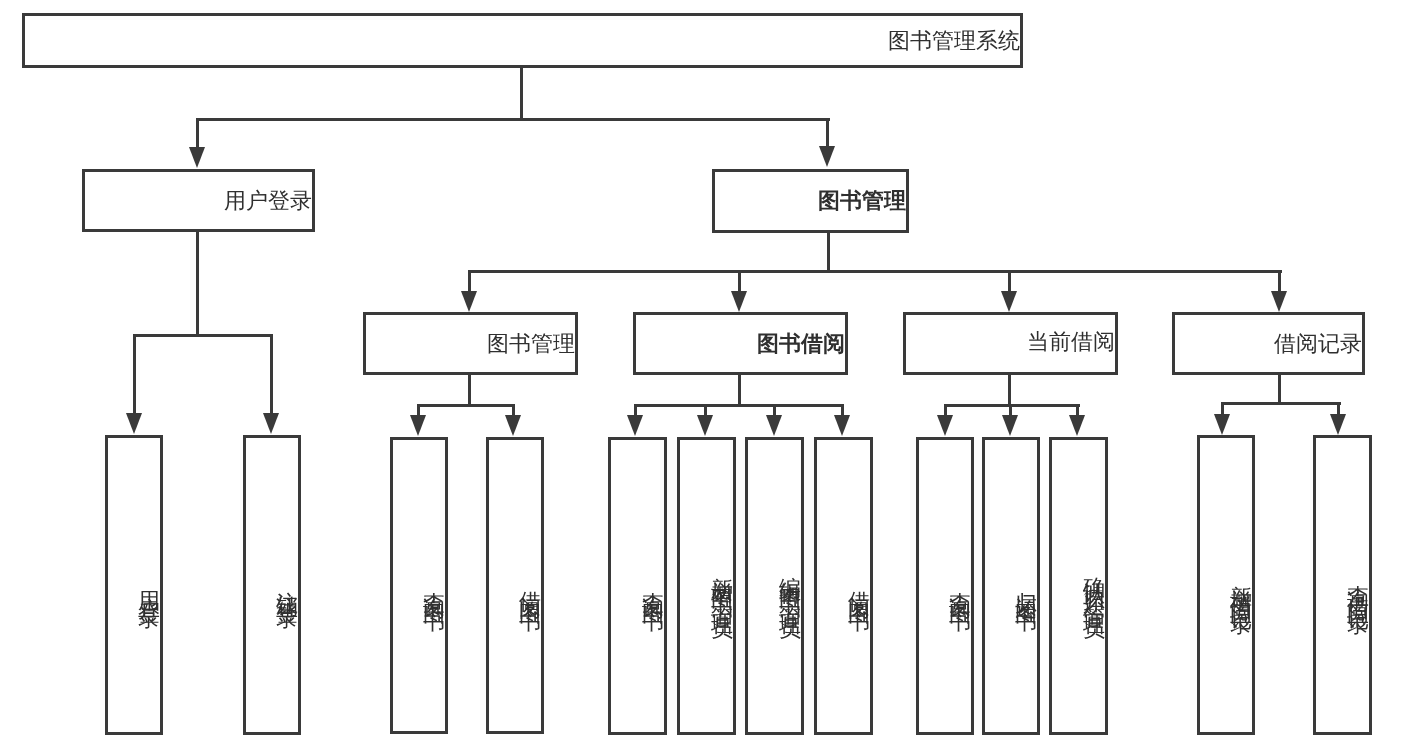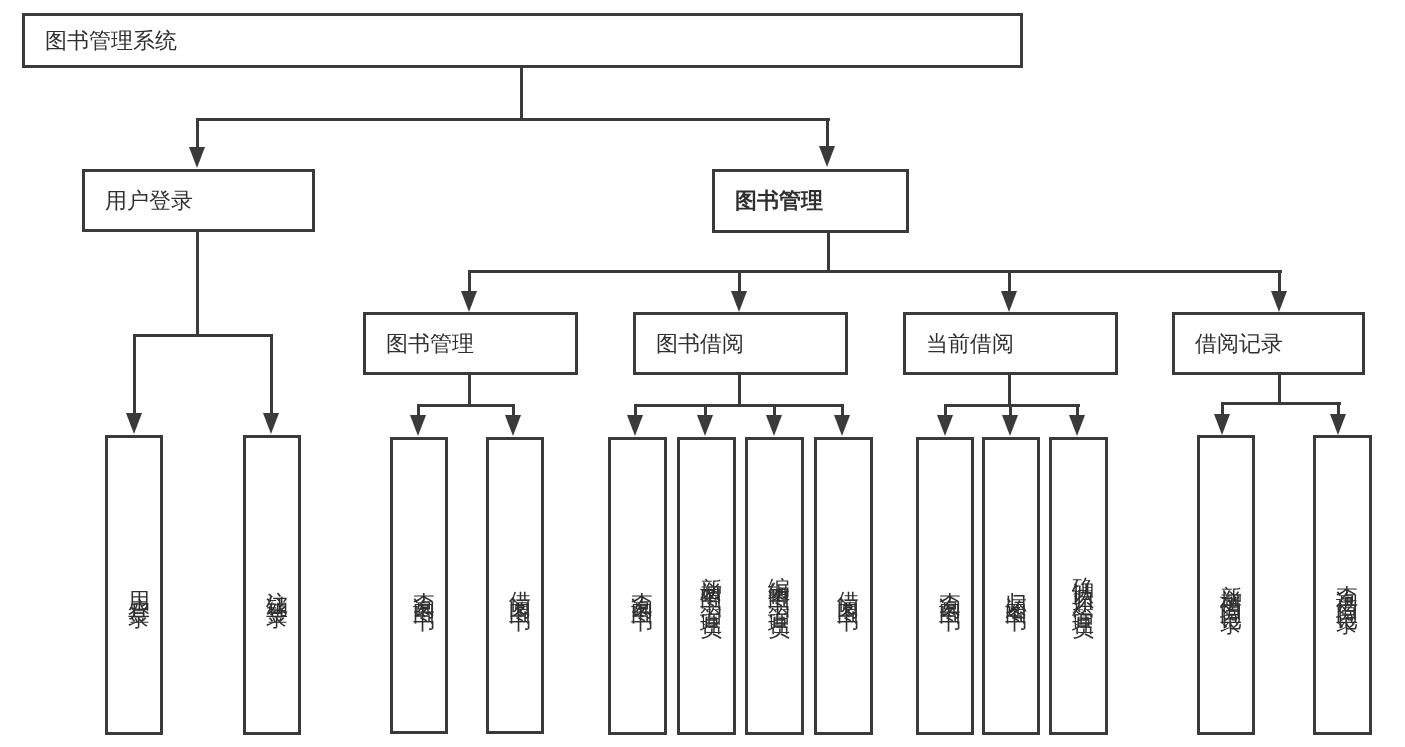--- a/index.html
+++ b/index.html
@@ -11,21 +11,21 @@
   html,body{margin:0;padding:0;background:var(--background);}
   #stage{
     position:relative;width:1405px;height:747px;overflow:hidden;
     background:var(--background);
     font-family:"Liberation Sans","DejaVu Sans",sans-serif;
     color:var(--text);
   }
   .node{
     position:absolute;box-sizing:border-box;
     border:3px solid var(--line);background:#fff;
-    display:flex;align-items:center;justify-content:flex-start;
+    display:flex;align-items:center;justify-content:flex-end;
     font-size:22px;line-height:1;color:var(--text);padding-left:20px;
   }
   .v-node span{
     writing-mode:vertical-rl;text-orientation:mixed;
     letter-spacing:6px;font-size:22px;white-space:nowrap;
   }
   .vline,.hline{position:absolute;background:var(--line);}
   .arrow{
     position:absolute;width:0;height:0;
     border-left:8px solid transparent;border-right:8px solid transparent;
@@ -80,24 +80,24 @@
   <div class="vline" style="left:738px;top:270px;width:3px;height:23px;"></div>
   <div class="arrow" style="left:731px;top:291px;"></div>
   <div class="vline" style="left:1008px;top:270px;width:3px;height:23px;"></div>
   <div class="arrow" style="left:1001px;top:291px;"></div>
   <div class="vline" style="left:1278px;top:270px;width:3px;height:23px;"></div>
   <div class="arrow" style="left:1271px;top:291px;"></div>
 
   <div class="node" style="left:363px;top:312px;width:215px;height:63px;">
     <span>图书管理</span>
   </div>
-  <div class="node" style="left:633px;top:312px;width:215px;height:63px;">
+  <div class="node" style="left:633px;top:312px;width:215px;height:63px;font-weight:bold;">
     <span>图书借阅</span>
   </div>
-  <div class="node" style="left:903px;top:312px;width:215px;height:63px;">
+  <div class="node" style="left:903px;top:312px;width:215px;height:63px;font-family:Liberation Mono, monospace;">
     <span>当前借阅</span>
   </div>
   <div class="node" style="left:1172px;top:312px;width:193px;height:63px;">
     <span>借阅记录</span>
   </div>
 
   <div class="vline" style="left:468px;top:375px;width:3px;height:31px;"></div>
   <div class="hline" style="left:417px;top:404px;width:98px;height:3px;"></div>
   <div class="vline" style="left:417px;top:404px;width:3px;height:13px;"></div>
   <div class="arrow" style="left:410px;top:415px;"></div>

